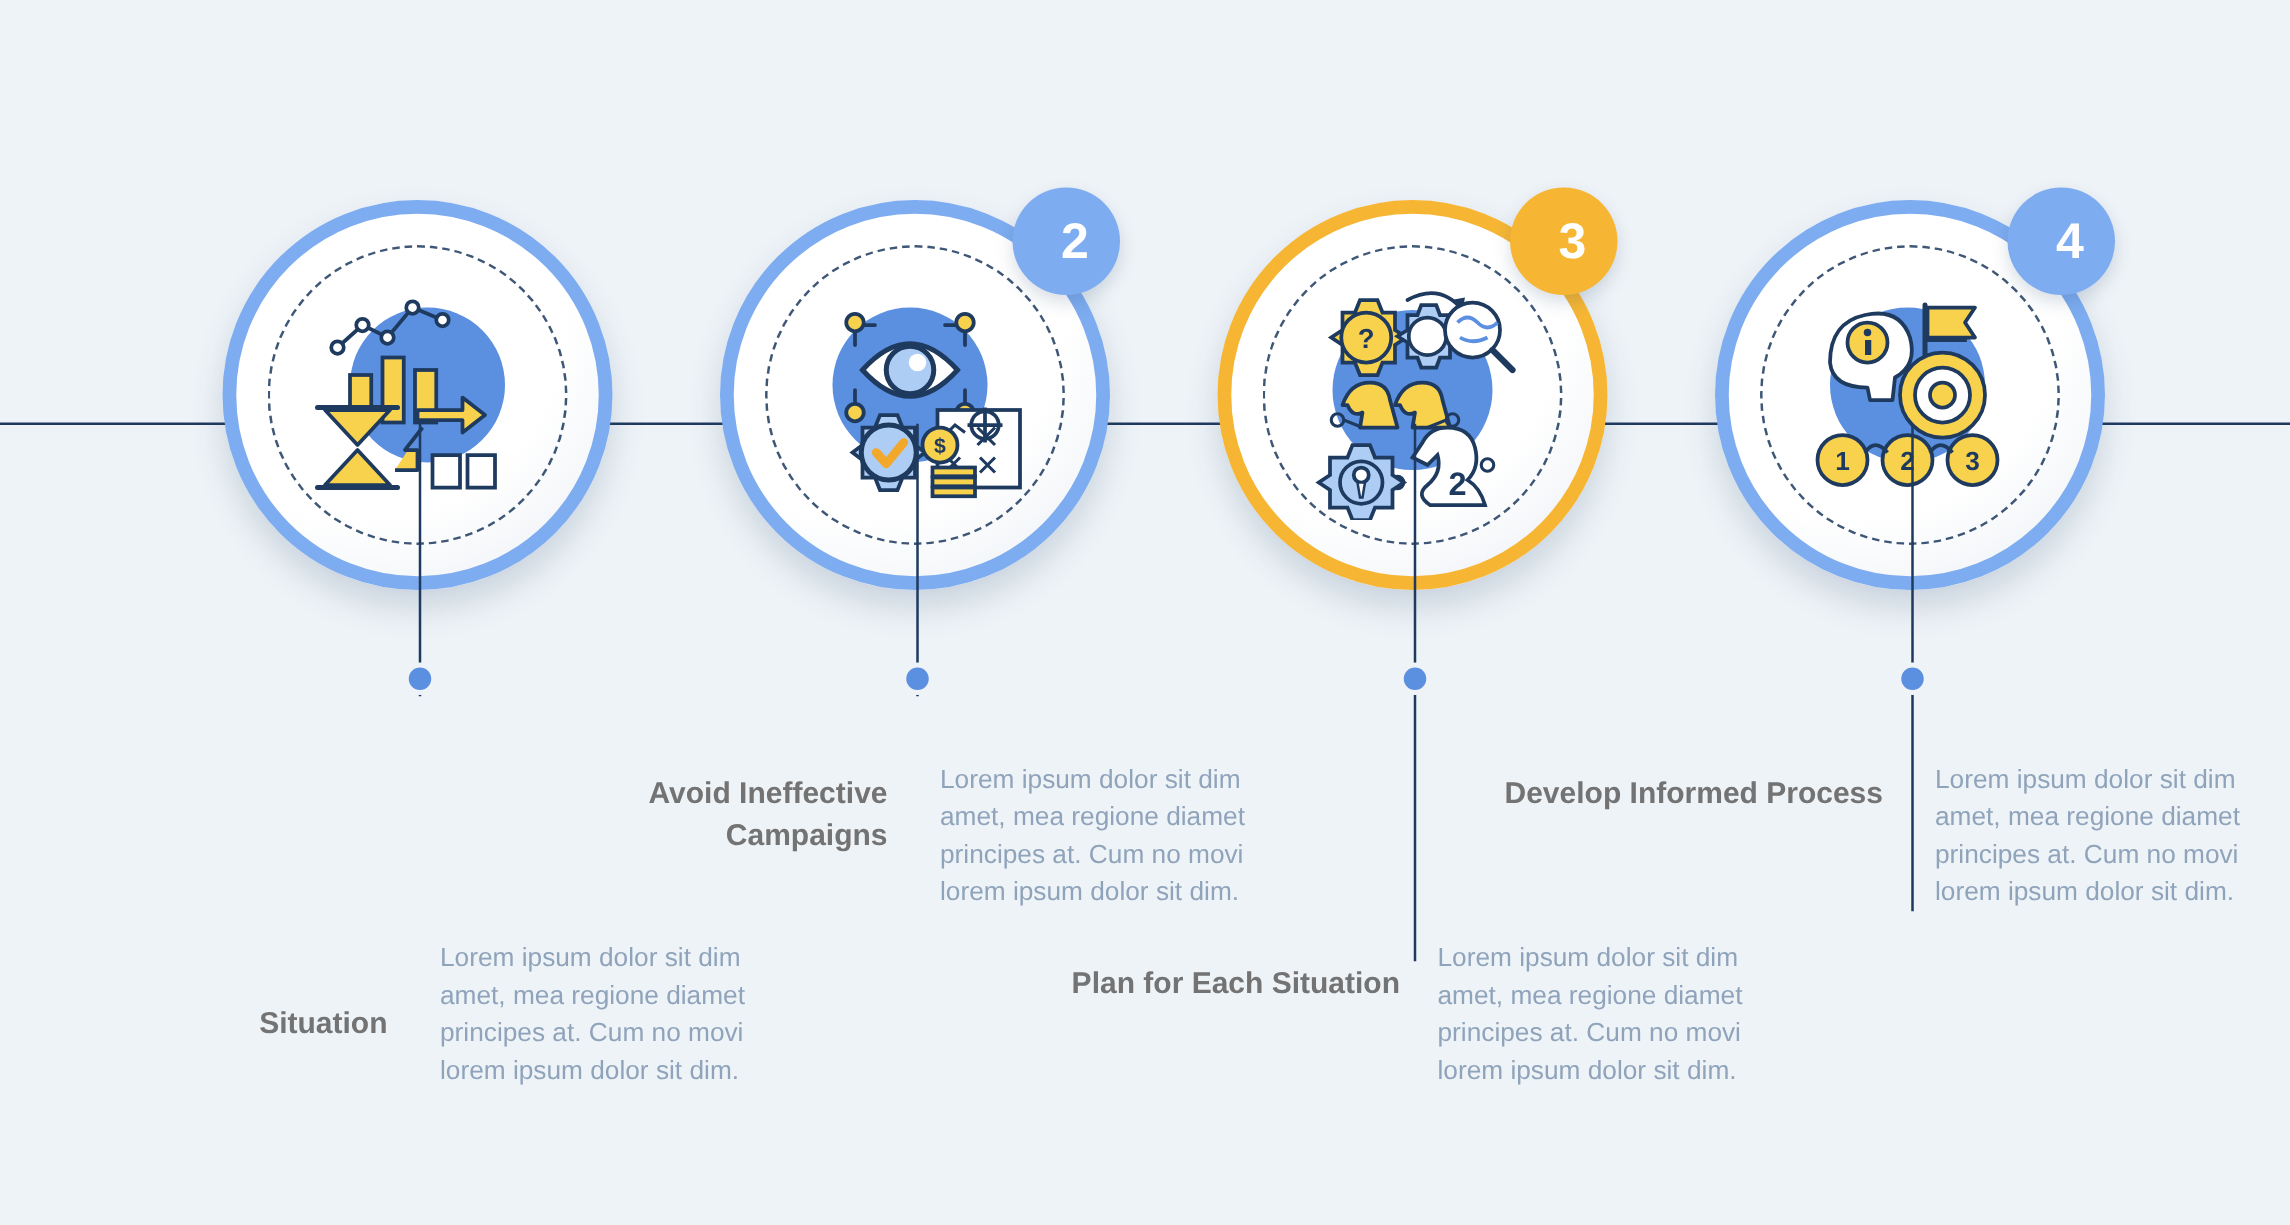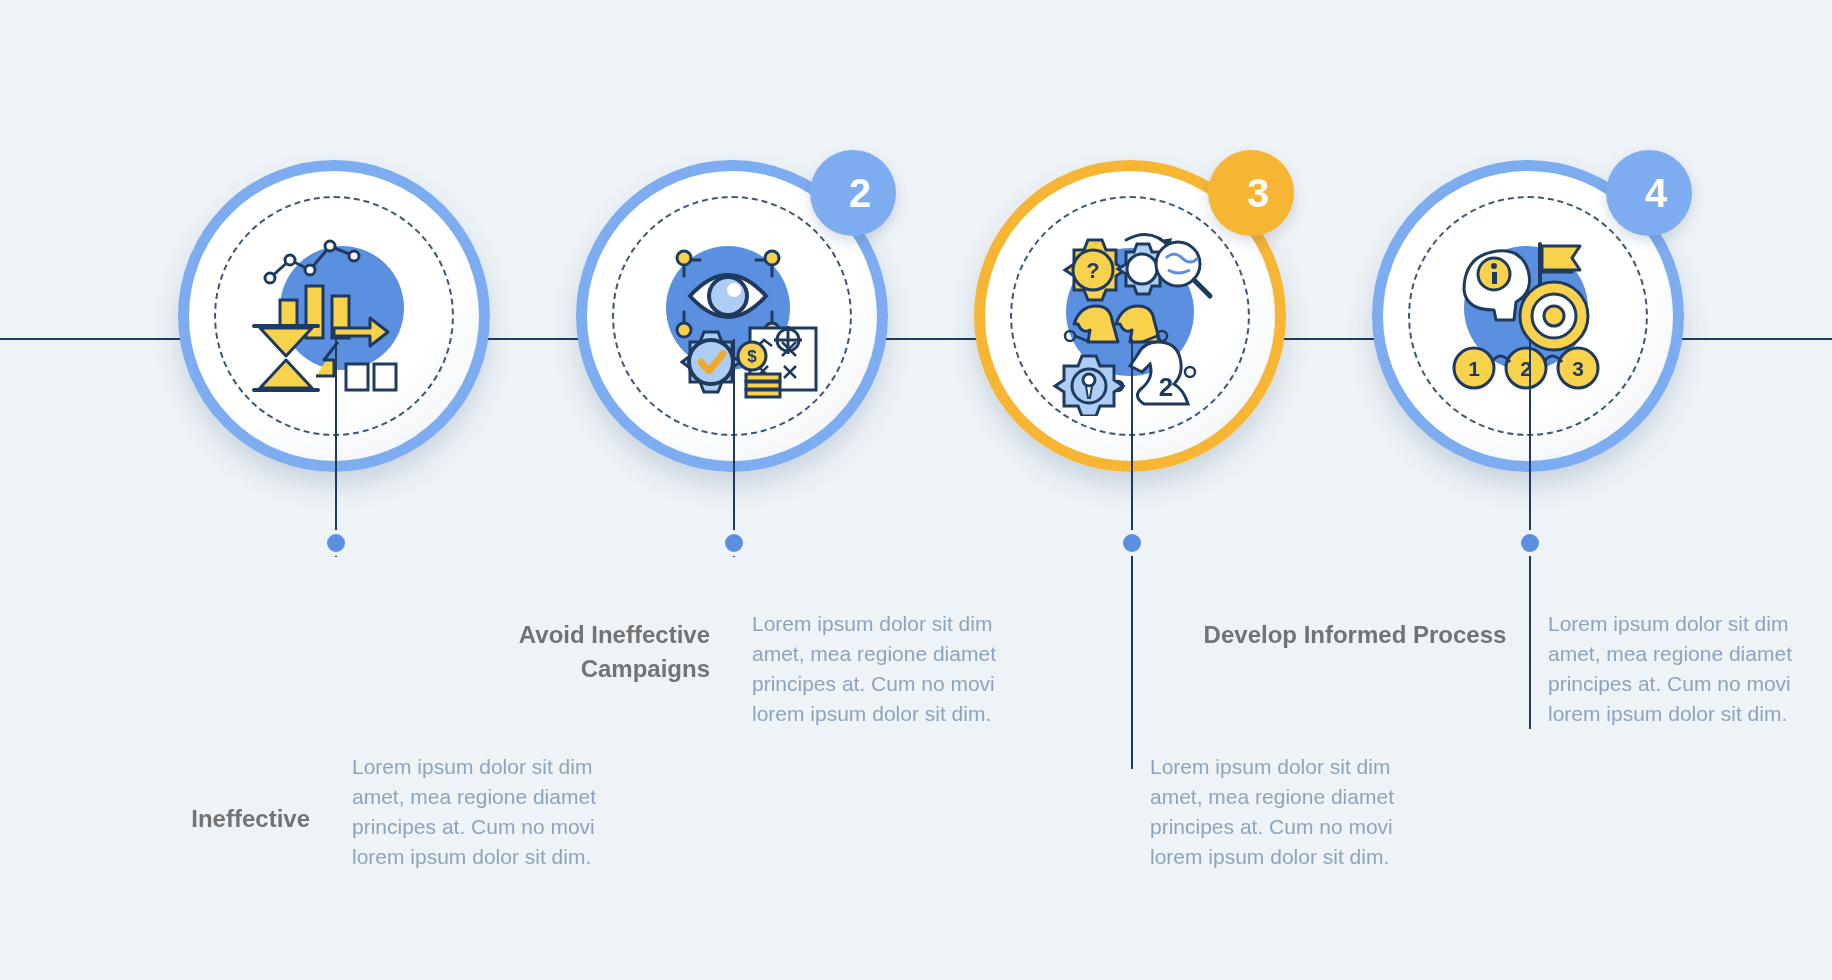--- a/index.html
+++ b/index.html
@@ -167,21 +167,21 @@
           <path d="M26 112 h52 l-26 28 z"></path>
           <path d="M26 172 h52 l-26 -28 z"></path>
         </g>
         <line x1="20" y1="110" x2="84" y2="110" stroke="#1e3a5f" stroke-width="4" stroke-linecap="round"></line>
         <line x1="20" y1="174" x2="84" y2="174" stroke="#1e3a5f" stroke-width="4" stroke-linecap="round"></line>
       </svg>
     </div>
   </div>
   <div class="connector" style="left:335px; top:339px; height:218px;"></div>
   <div class="dot" style="left:323px; top:530px;"></div>
-  <div class="title right" style="left:70px; top:802px; width:240px;">Ineffective</div>
+  <div class="title right" style="left:70px; top:802px; width:240px;">Situation</div>
   <div class="body" style="left:352px; top:740px;">Lorem ipsum dolor sit dim amet, mea regione diamet principes at. Cum no movi lorem ipsum dolor sit dim.</div>
 
   <div class="node" style="left:576px; top:160px;">
     <div class="ring"></div>
     <div class="inner-dash"></div>
     <div class="badge">2</div>
     <div class="icon-wrap">
       <svg viewBox="0 0 200 200" width="200" height="200">
         <circle cx="96" cy="92" r="62" fill="#5b8fe0"></circle>
         <g stroke="#1e3a5f" stroke-width="3" fill="none" stroke-linecap="round">
@@ -275,20 +275,21 @@
         <path d="M56 170 h6 l-2 12 h-2 z" fill="#ffffff" stroke="#1e3a5f" stroke-width="2"></path>
         <g fill="#ffffff" stroke="#1e3a5f" stroke-width="3">
           <path d="M114 188 h44 q-4 -14 -14 -20 q10 -10 6 -26 q-4 -16 -22 -16 q-14 0 -20 12 l-8 12 l12 6 l8 -8 q4 14 -8 24 q-10 8 2 16 z"></path>
         </g>
         <text x="136" y="180" font-size="26" font-weight="bold" font-family="Liberation Sans, sans-serif" fill="#1e3a5f" text-anchor="middle">2</text>
       </svg>
     </div>
   </div>
   <div class="connector" style="left:1131px; top:339px; height:430px;"></div>
   <div class="dot" style="left:1119px; top:530px;"></div>
+  <div class="title right" style="left:830px; top:770px; width:290px;">Plan for Each Situation</div>
   <div class="body" style="left:1150px; top:740px;">Lorem ipsum dolor sit dim amet, mea regione diamet principes at. Cum no movi lorem ipsum dolor sit dim.</div>
 
   <div class="node" style="left:1372px; top:160px;">
     <div class="ring"></div>
     <div class="inner-dash"></div>
     <div class="badge">4</div>
     <div class="icon-wrap">
       <svg viewBox="0 0 200 200" width="200" height="200">
         <circle cx="98" cy="92" r="62" fill="#5b8fe0"></circle>
         <g fill="#ffffff" stroke="#1e3a5f" stroke-width="3" stroke-linejoin="round">

